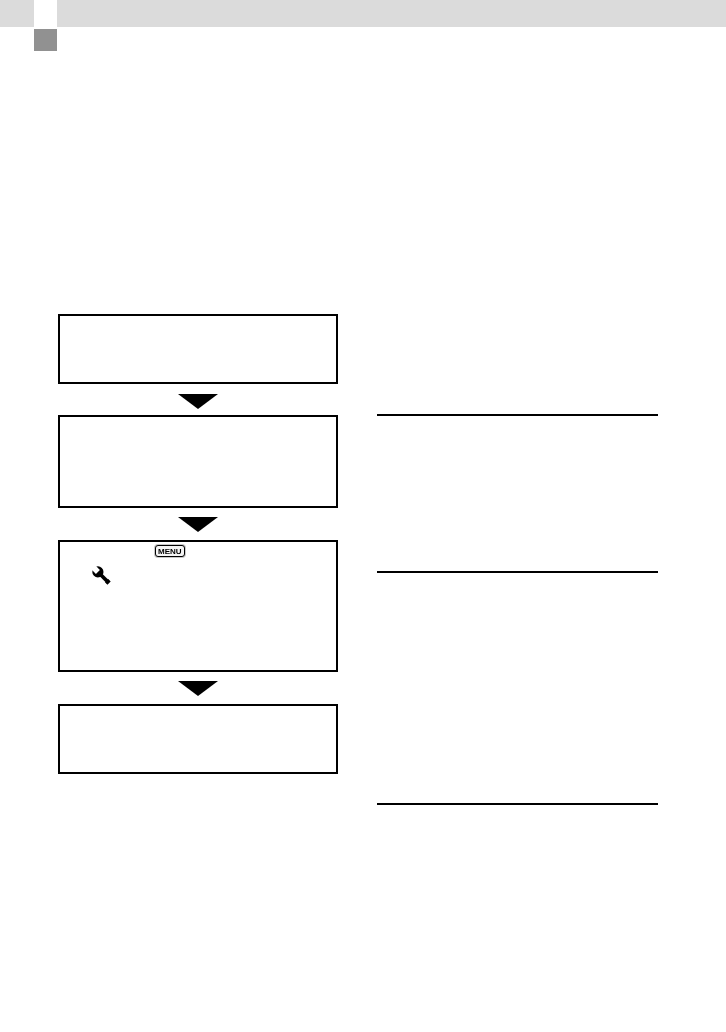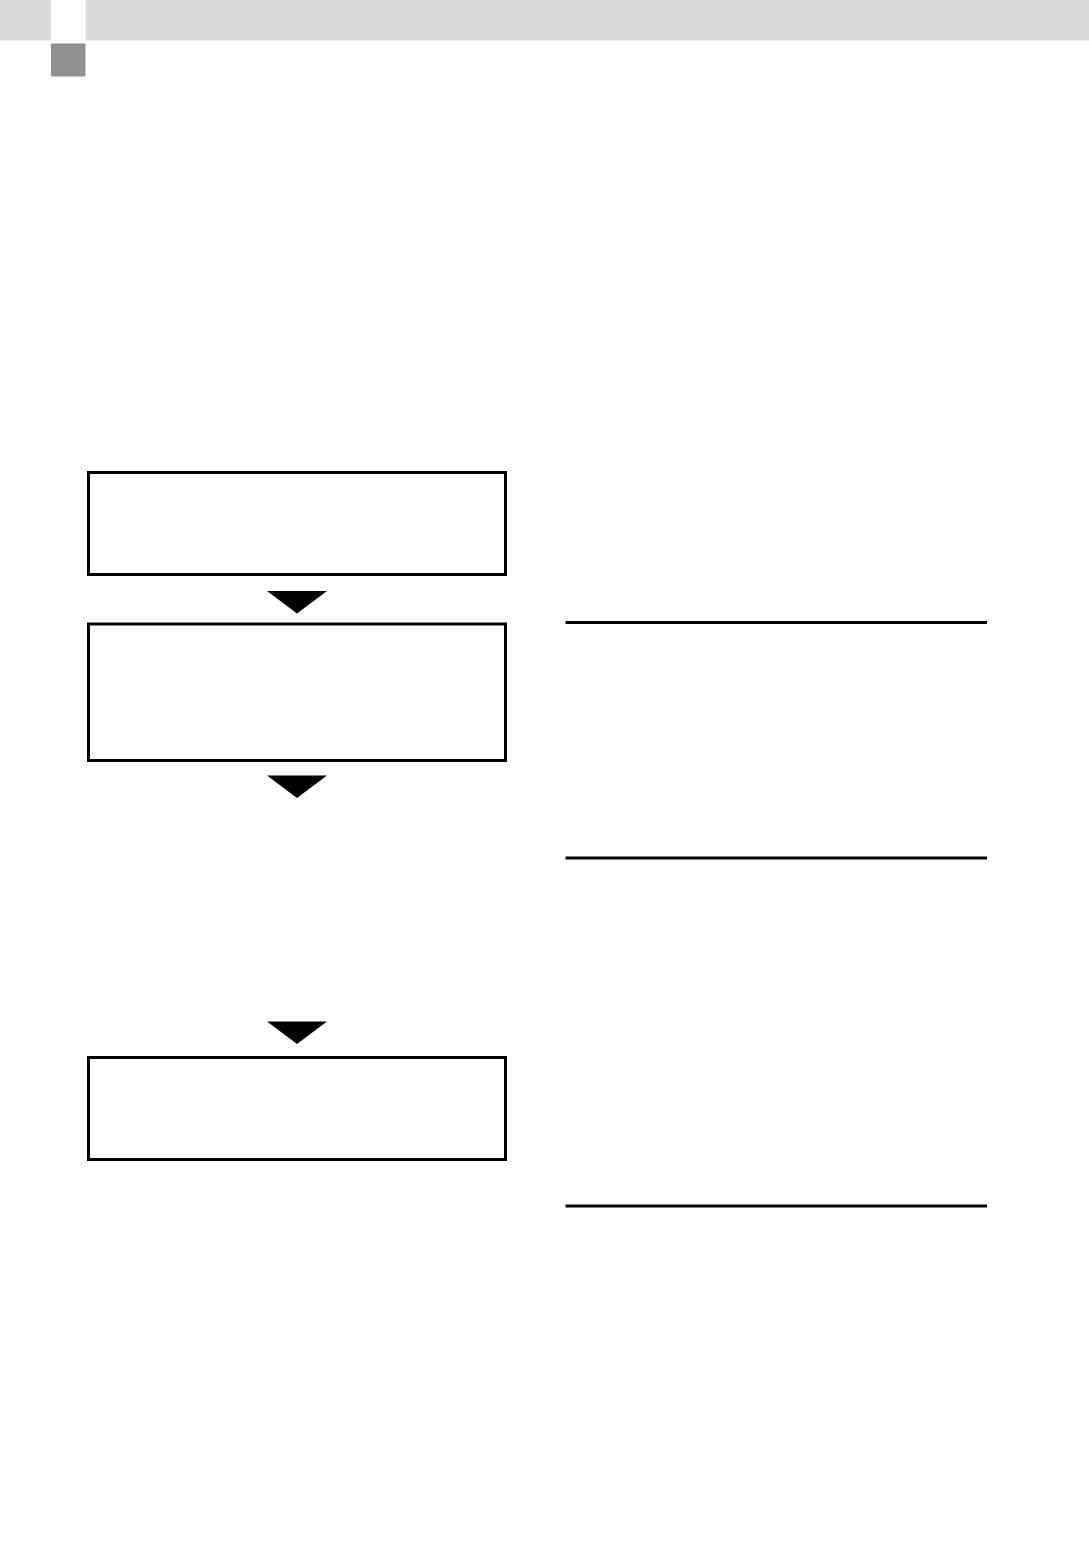--- a/index.html
+++ b/index.html
@@ -107,20 +107,33 @@
   <div class="section-tab"></div>
 
   <div class="flow-box box1"></div>
 
   <div class="flow-arrow arrow1"></div>
 
   <div class="flow-box box2"></div>
 
   <div class="flow-arrow arrow2"></div>
 
+  <div class="flow-box box3">
+    <span class="menu-key">MENU</span>
+    <span class="wrench">
+      <svg width="26" height="26" viewBox="0 0 26 26" xmlns="http://www.w3.org/2000/svg">
+        <g transform="rotate(-45 13 13)">
+          <circle cx="13" cy="7.2" r="5.6" fill="#000000"></circle>
+          <rect x="10.2" y="0" width="5.6" height="7.2" fill="#ffffff"></rect>
+          <rect x="11.2" y="10.5" width="3.6" height="11.5" fill="#000000"></rect>
+          <rect x="10.7" y="19.5" width="4.6" height="3.5" fill="#000000"></rect>
+        </g>
+      </svg>
+    </span>
+  </div>
 
   <div class="flow-arrow arrow3"></div>
 
   <div class="flow-box box4"></div>
 
   <div class="rule rule1"></div>
   <div class="rule rule2"></div>
   <div class="rule rule3"></div>
 
 </div>

